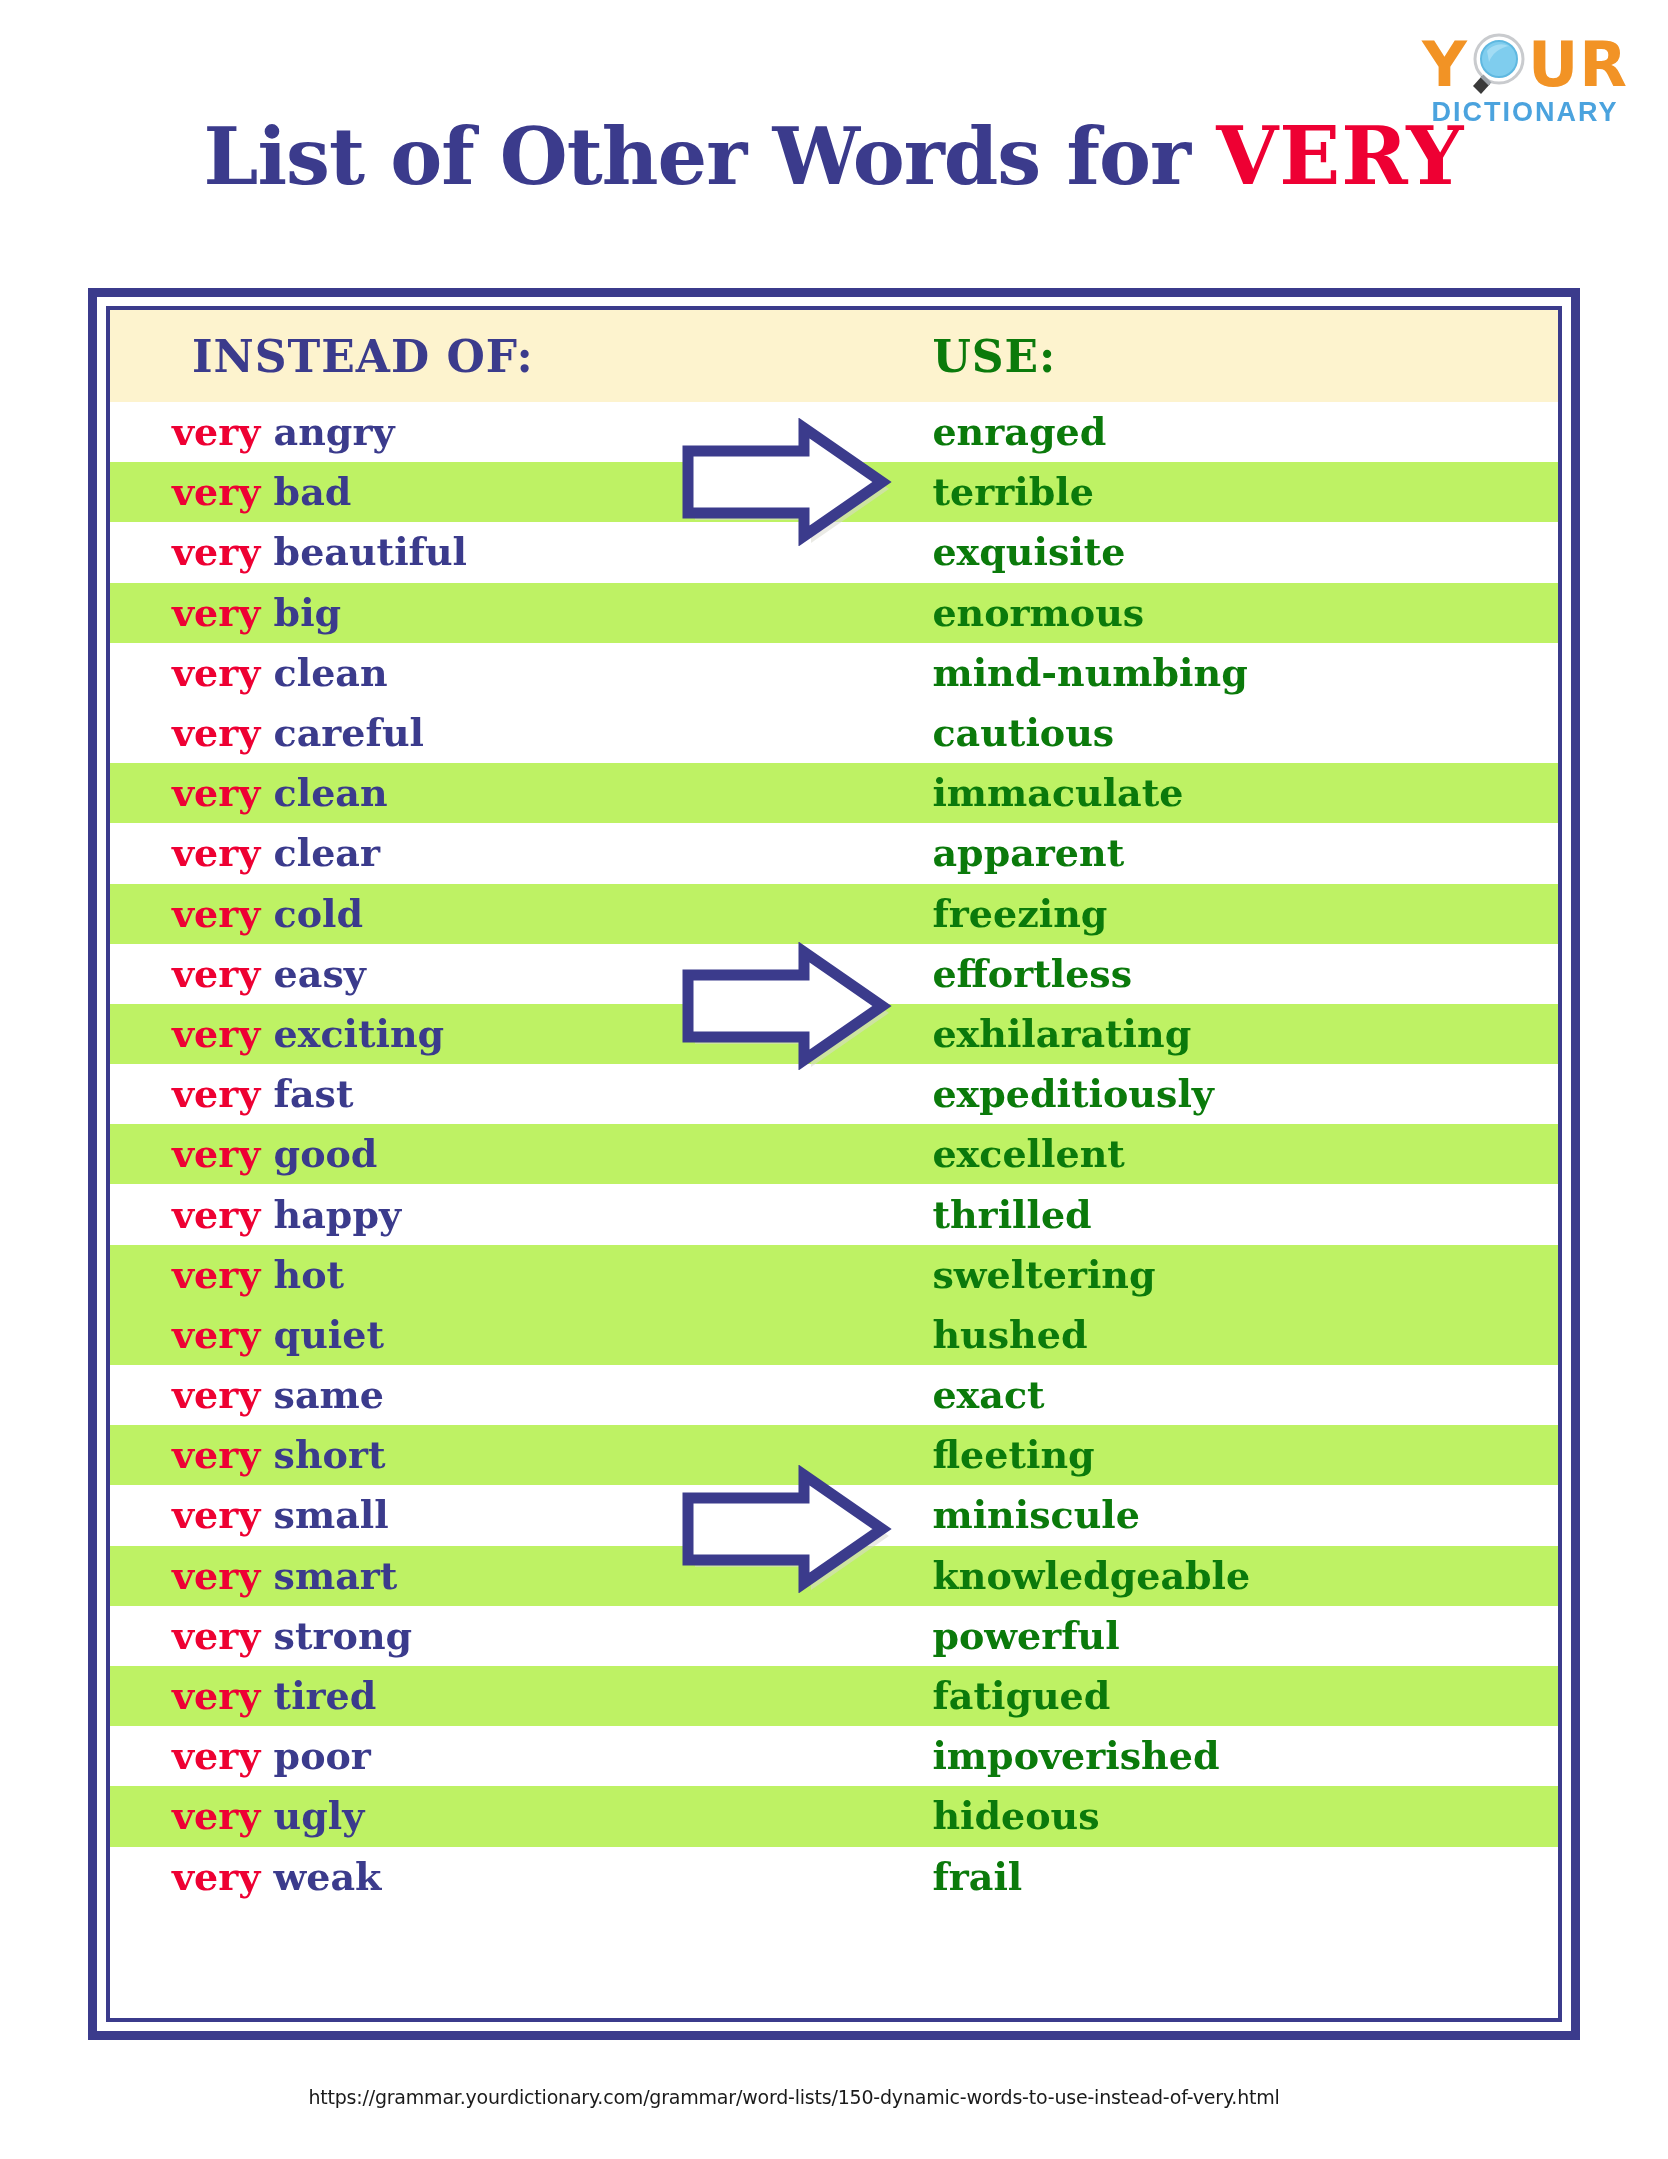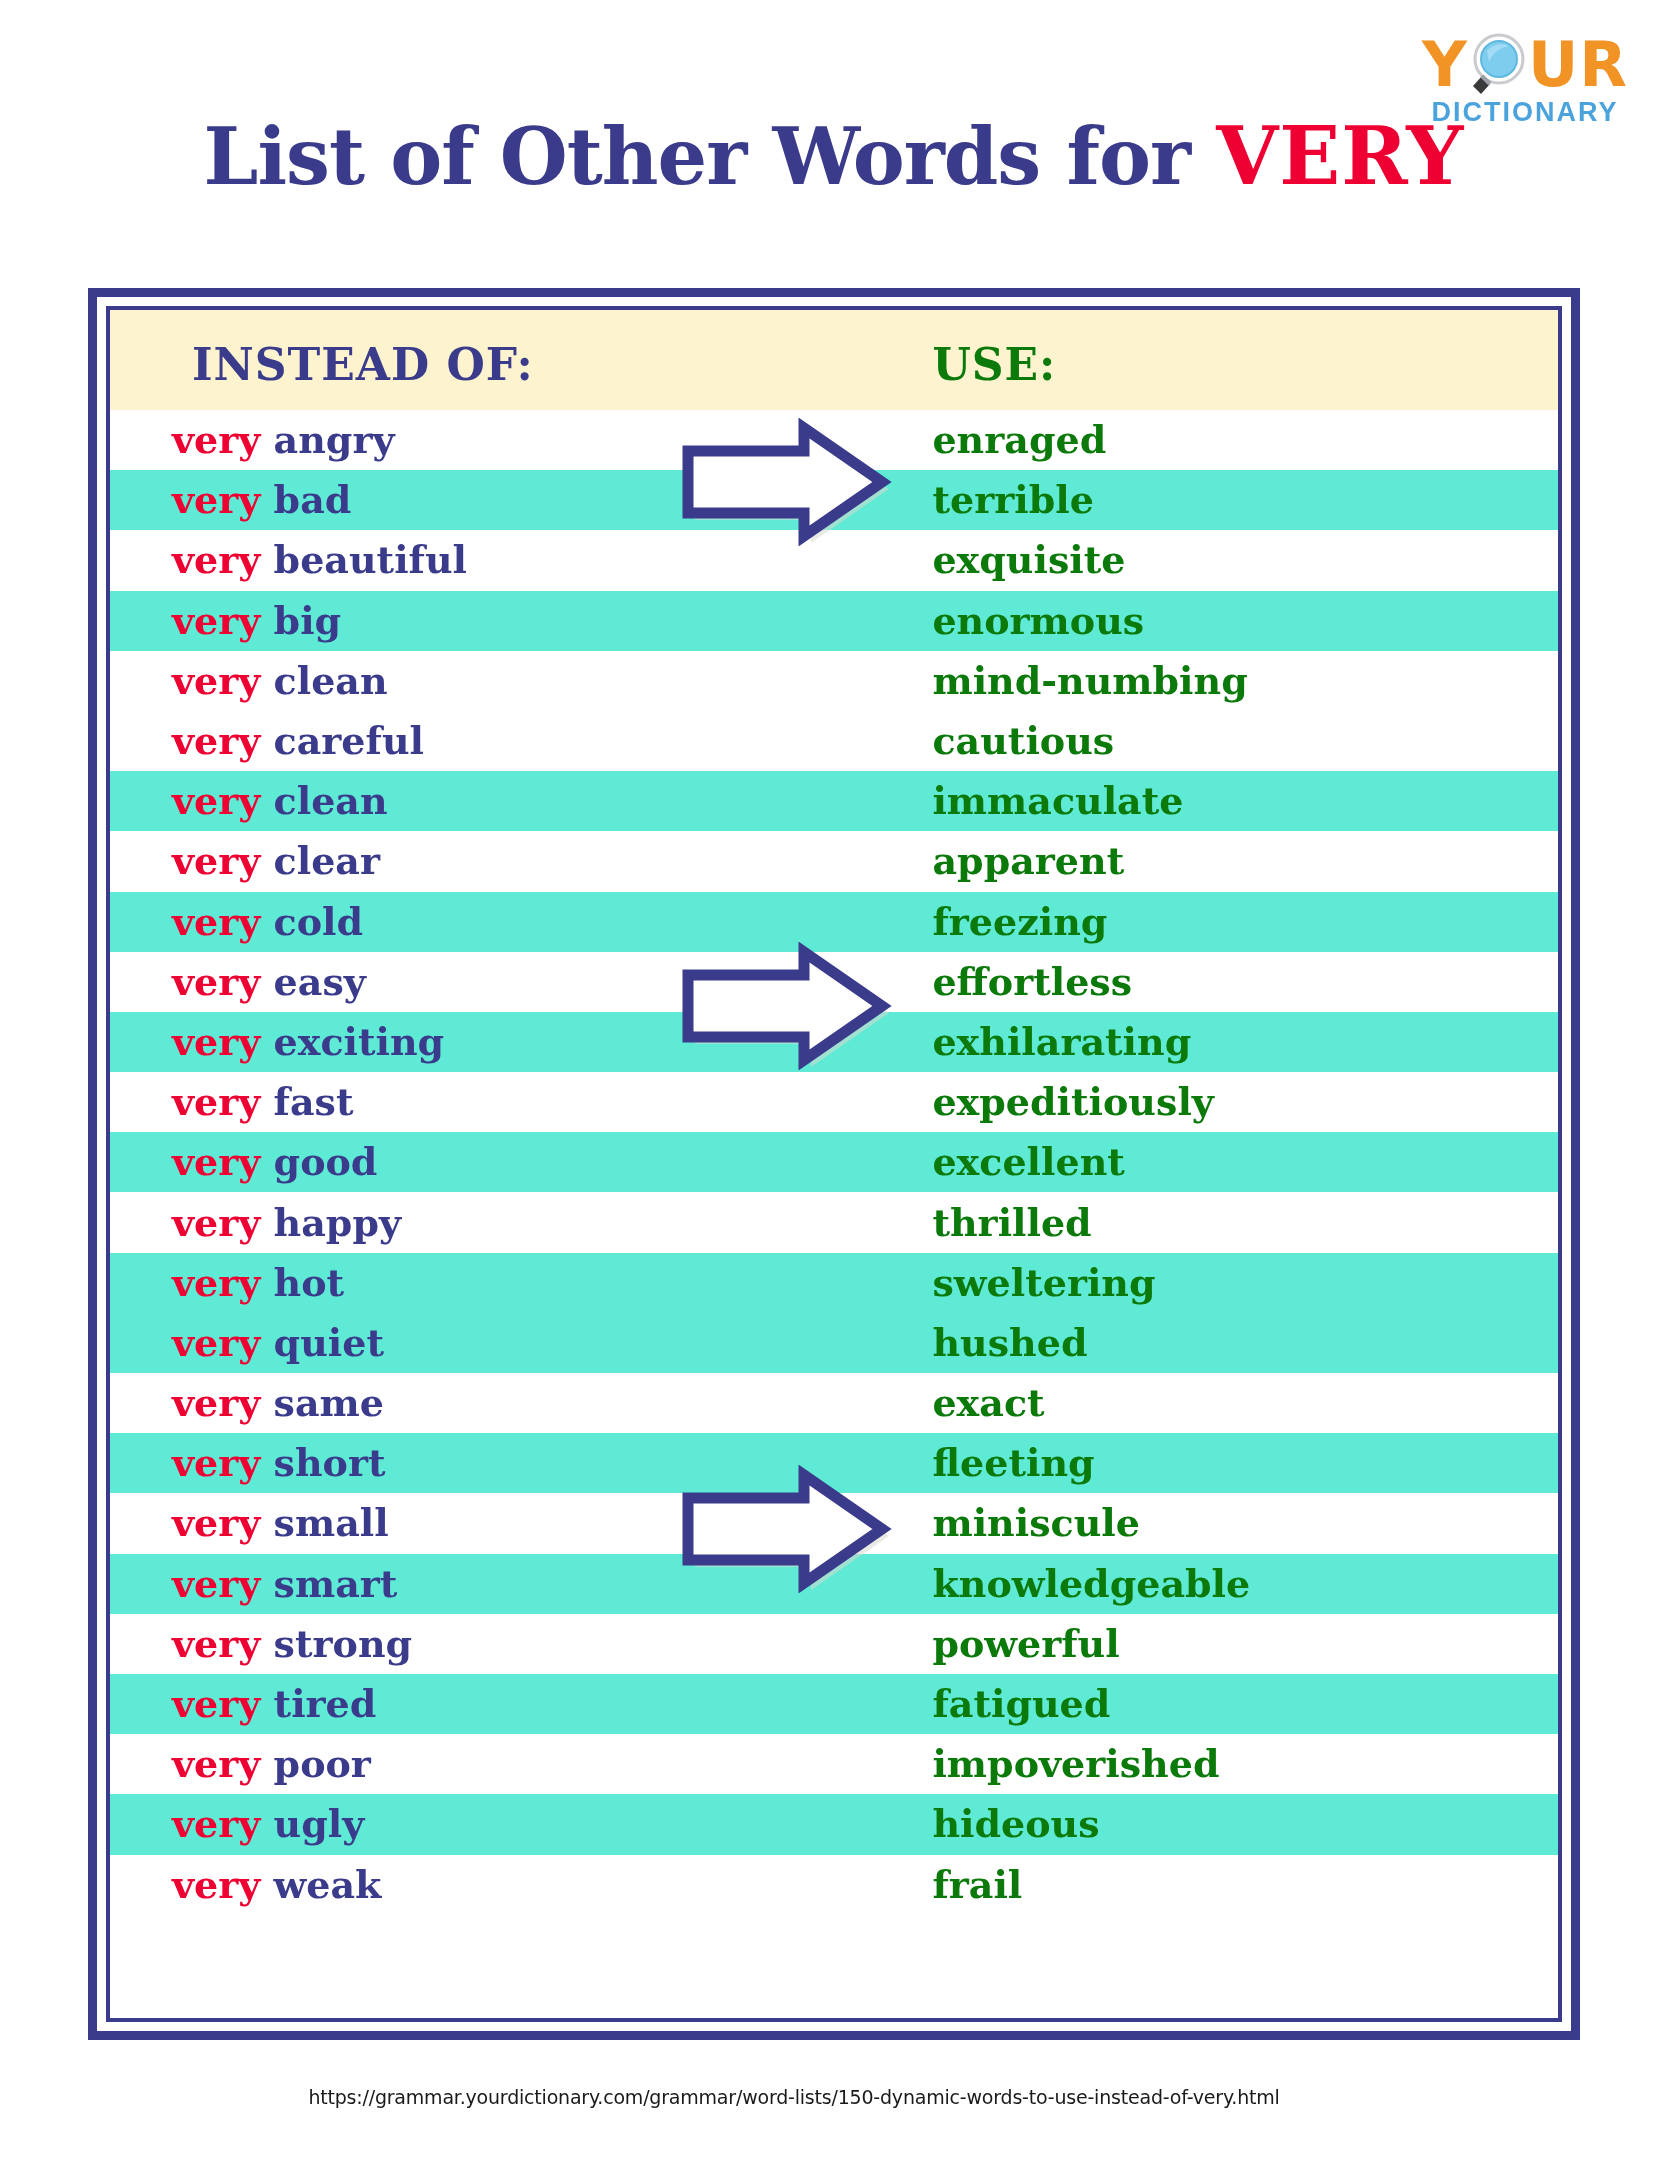--- a/index.html
+++ b/index.html
@@ -102,34 +102,34 @@
     table-layout: fixed;
     position: relative;
     z-index: 1;
   }
   #word-table col.c-left  { width: 53%; }
   #word-table col.c-right { width: 47%; }
 
   #word-table thead th {
     background: #FDF3CE;
     height: 92px;
-    padding: 8px 0 0 0;
+    padding: 0 0 0 0;
     text-align: left;
     vertical-align: middle;
     font-family: "DejaVu Serif", serif;
     font-weight: bold;
     font-size: 44px;
     letter-spacing: 1px;
     white-space: nowrap;
   }
   #word-table thead th.h-left  { color: #3B3B8C; padding-left: 82px; }
   #word-table thead th.h-right { color: #0B7A0B; padding-left: 55px; }
 
   #word-table tbody tr { height: 60.2px; }
-  #word-table tbody tr.alt td { background: #5eead4; }
+  #word-table tbody tr.alt td { background: #bef264; }
   #word-table tbody td {
     padding: 0;
     vertical-align: middle;
     white-space: nowrap;
     font-family: "DejaVu Serif", serif;
     font-weight: bold;
     font-size: 38px;
     line-height: 60px;
   }
   #word-table tbody td.cell-left  { padding-left: 62px; }

